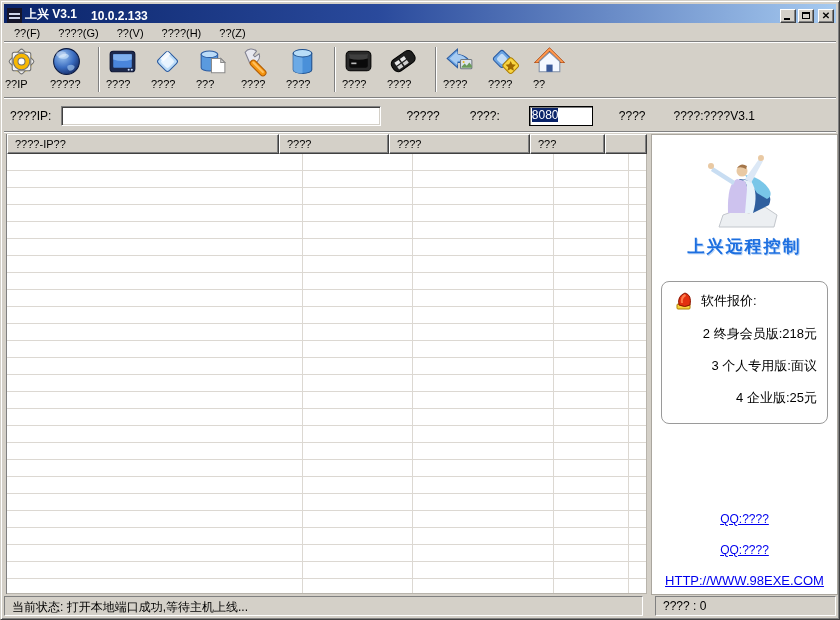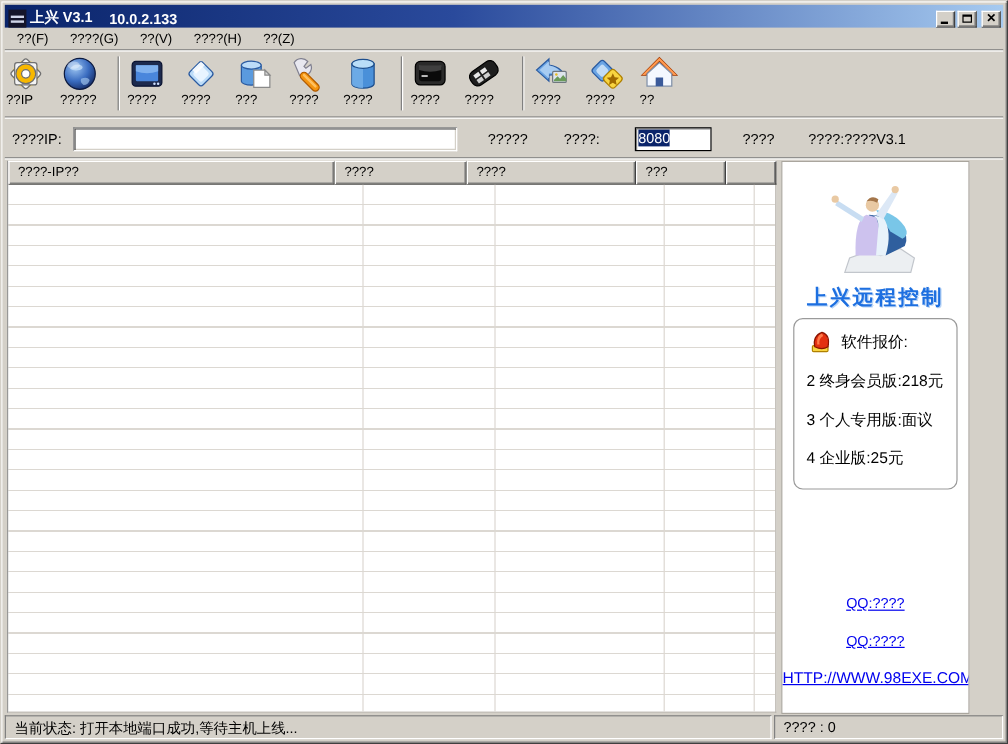--- a/index.html
+++ b/index.html
@@ -70,37 +70,37 @@
   .thead { position:relative; height:20px; display:flex; }
   .th { height:20px; background:#d4d0c8; border:1px solid;
         border-color:#fff #404040 #404040 #fff; box-shadow: inset -1px -1px 0 #808080;
         font-size:11px; padding:3px 7px; white-space:nowrap; overflow:hidden; }
   .tbody { position:absolute; top:20px; left:0; right:0; bottom:0;
            background-image:repeating-linear-gradient(to bottom,#fff 0 16px,#dcd8d2 16px 17px);
            border-right:1px solid #b8b4ac; border-bottom:1px solid #b8b4ac; }
   .vline { position:absolute; top:0; bottom:0; width:1px; background:#dcd8d2; }
 
   
-  .sidebar { position:absolute; top:133px; left:650px; width:157px; height:461px;
+  .sidebar { position:absolute; top:133px; left:650px; width:187px; height:461px;
              background:#fff; border:1px solid #aaa69e; text-align:center; overflow:hidden; }
   .mascot { margin-top:14px; }
   .brand { color:#1d6fe0; font-weight:bold; font-size:17px; letter-spacing:2px;
            text-shadow:1px 1px 0 #b8d4f6; margin-top:2px; }
-  .pricebox { margin:6px 9px 0; border:1px solid #9a9a9a; border-radius:8px;
-              text-align:left; padding:7px 10px 16px; }
+  .pricebox { margin:23px 9px 0; border:1px solid #9a9a9a; border-radius:8px;
+              text-align:right; padding:7px 10px 16px; }
   .ph { display:flex; align-items:center; gap:7px; font-size:13px; margin:2px 0 0 2px; }
   .pitem { font-size:13px; margin-top:14px; white-space:nowrap; }
   .links { margin-top:88px; }
   .link { display:block; font-size:12px; color:#0000ee; text-decoration:underline;
           margin-top:17px; line-height:14px; }
   .link.big { font-size:13px; }
 
   
   .statusbar { position:absolute; left:3px; right:3px; bottom:3px; height:20px;
-               display:flex; gap:2px; font-size:12px; }
+               display:flex; gap:12px; font-size:12px; }
   .spanel { border:1px solid; border-color:#808080 #fff #fff #808080;
             padding:2px 7px; white-space:nowrap; overflow:hidden; background:#d4d0c8; }
   .spanel.left { width:639px; }
   .spanel.right { flex:1; }
 </style>
 </head>
 <body>
 
 <div id="win">
 

